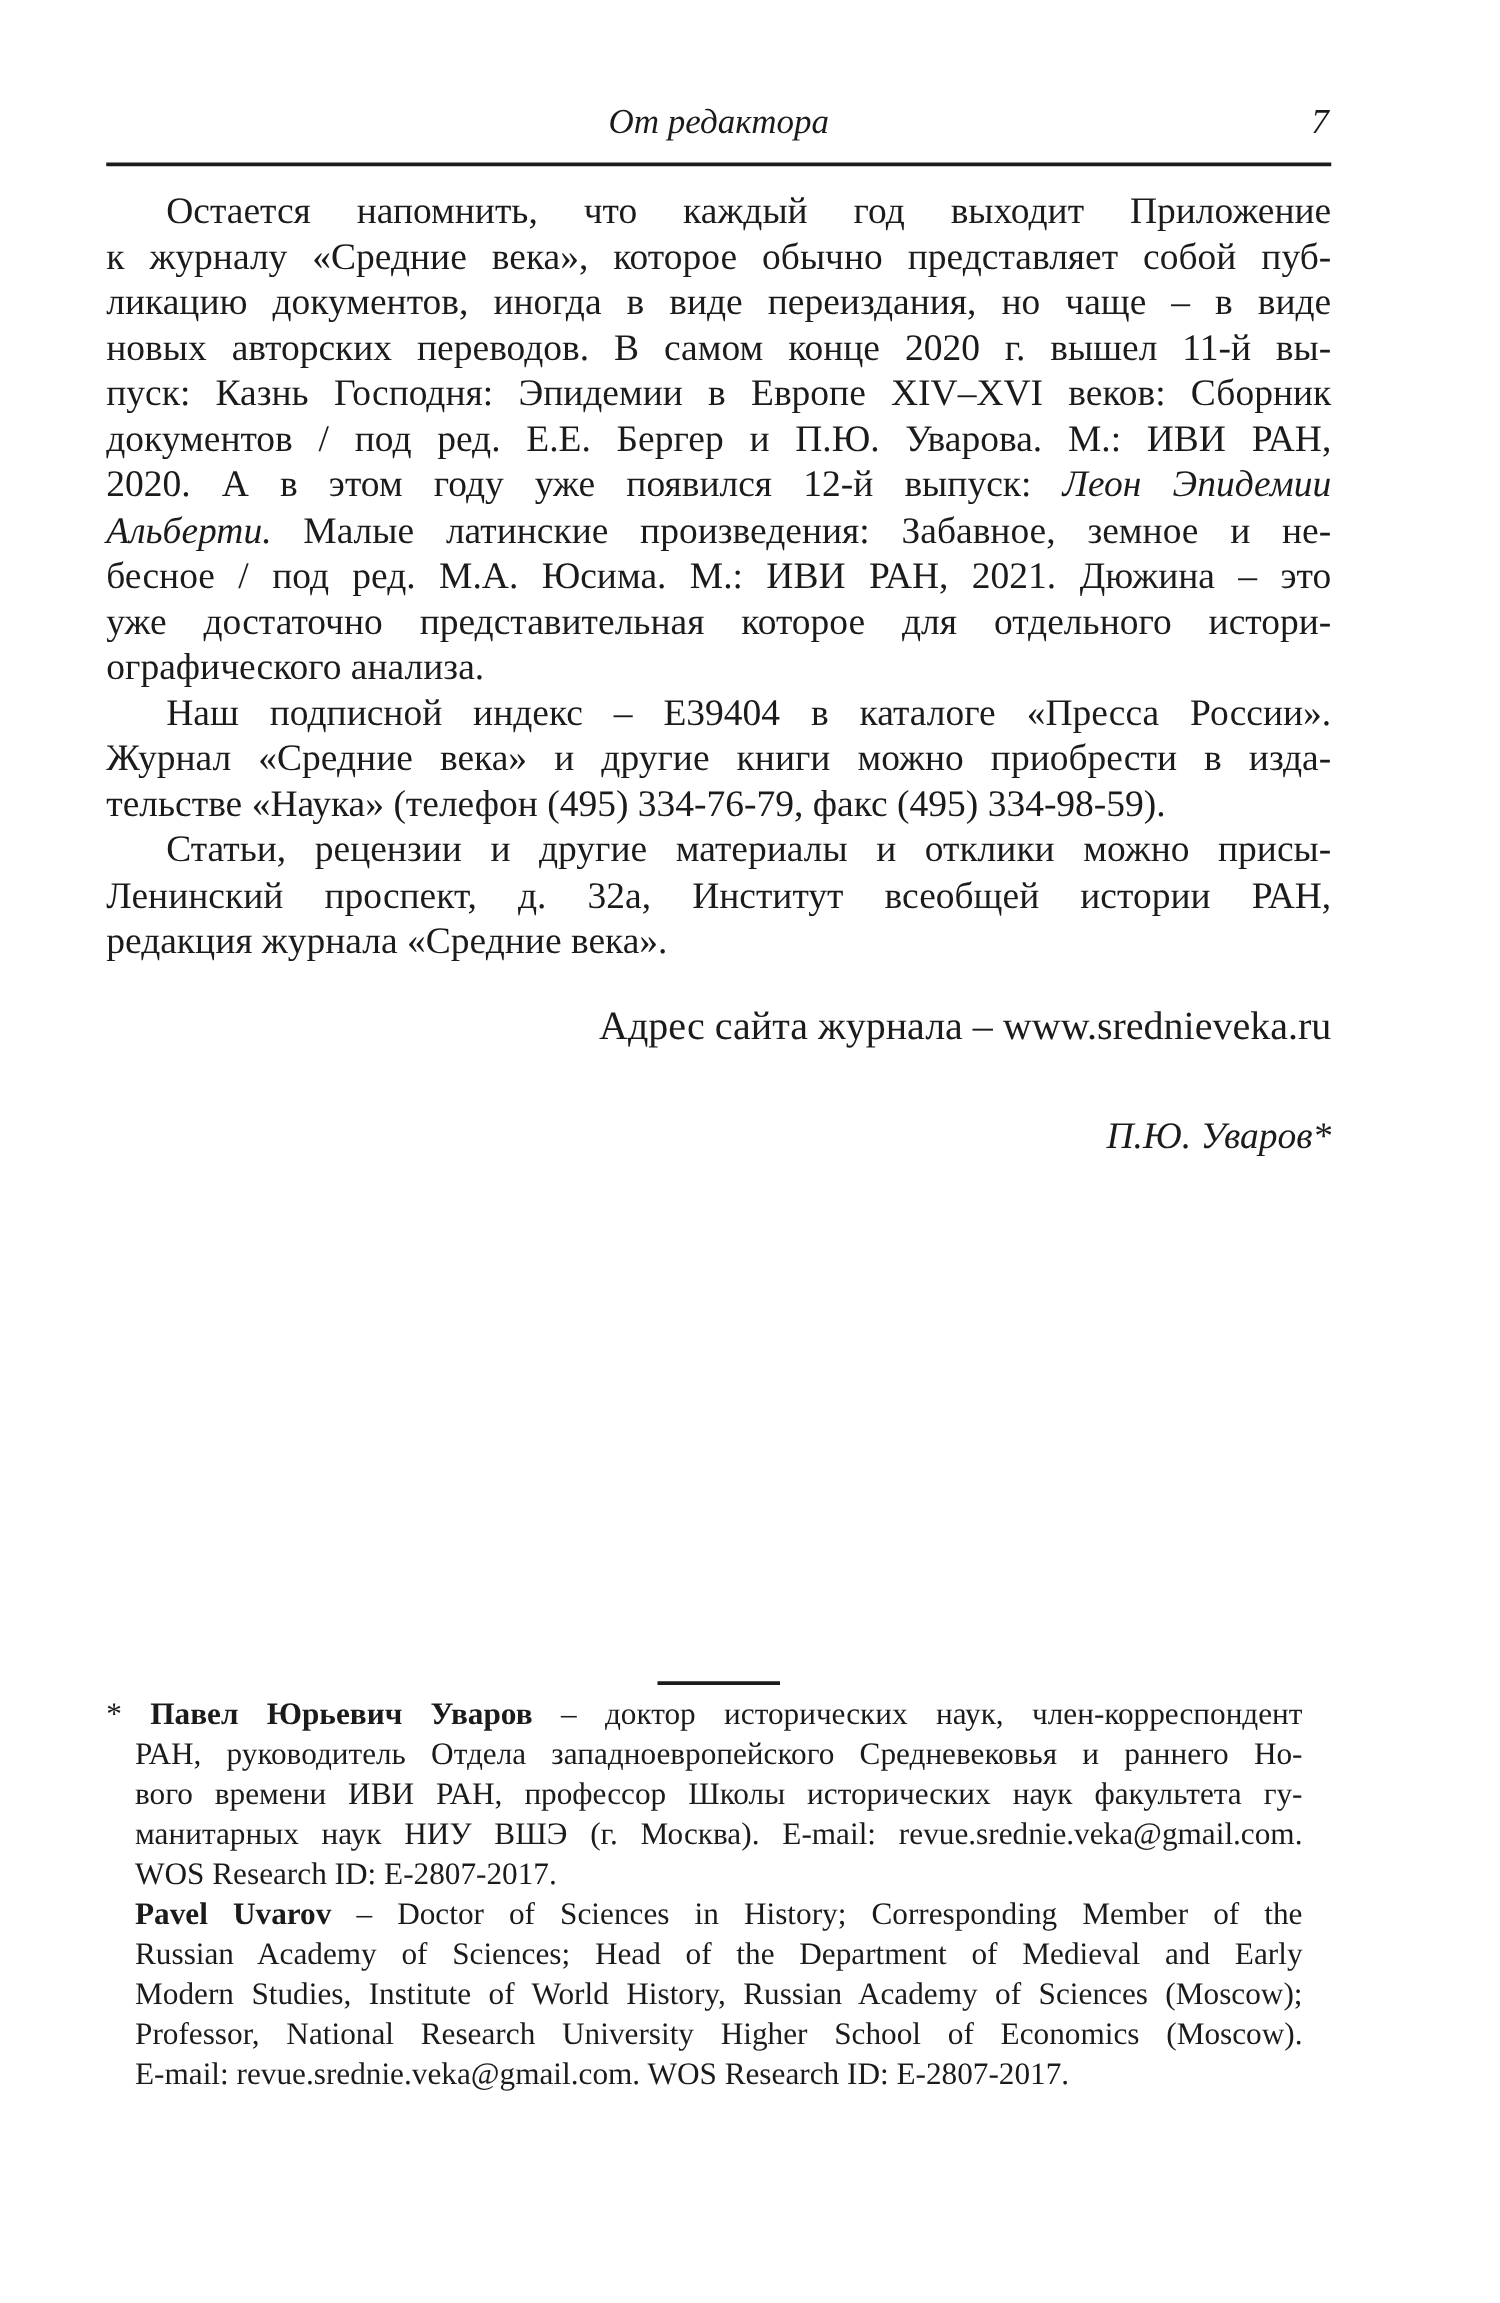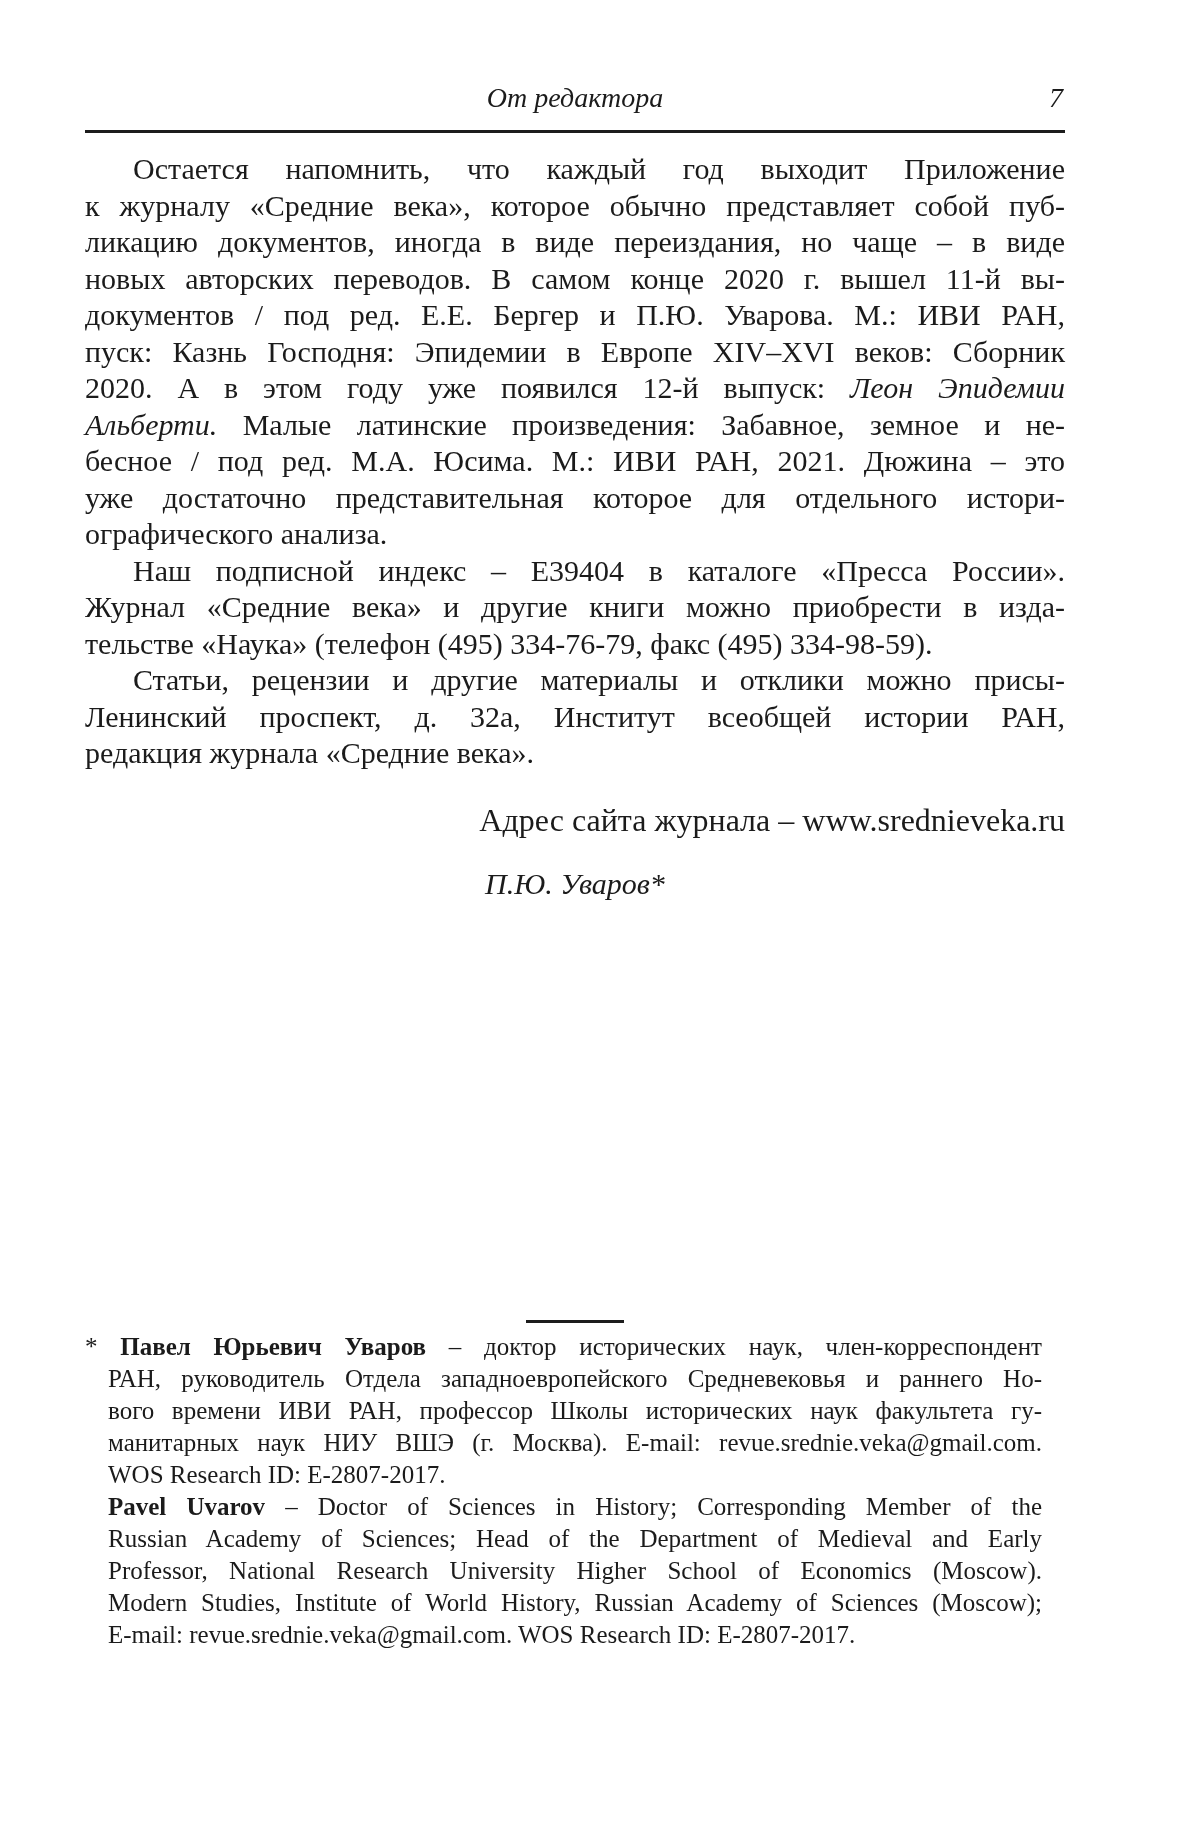--- a/index.html
+++ b/index.html
@@ -42,24 +42,24 @@
   .i { font-style: italic; }
   .b { font-weight: bold; }
 
   .site-line {
     margin-top: 30px;
     font-size: 32px;
     line-height: 36px;
     text-align: right;
   }
   .signature {
-    margin-top: 28px;
+    margin-top: 53px;
     font-size: 30px;
     line-height: 36px;
-    text-align: center;
+    text-align: right;
     font-style: italic;
   }
 
   
   .footnote-sep {
     margin-top: 418px;
     width: 98px;
     border: 0;
     border-top: 3px solid #1c1c1c;
   }
@@ -84,22 +84,22 @@
     </header>
 
     <hr class="rule">
 
     <main class="body-text" id="body-paragraphs">
         <div class="para">
           <div class="line first"><span>Остается напомнить, что каждый год выходит Приложение</span></div>
           <div class="line"><span>к журналу «Средние века», которое обычно представляет собой пуб-</span></div>
           <div class="line"><span>ликацию документов, иногда в виде переиздания, но чаще – в виде</span></div>
           <div class="line"><span>новых авторских переводов. В самом конце 2020 г. вышел 11-й вы-</span></div>
+          <div class="line"><span>пуск: Казнь Господня: Эпидемии в Европе XIV–XVI веков: Сборник</span></div>
           <div class="line"><span>документов / под ред. Е.Е. Бергер и П.Ю. Уварова. М.: ИВИ РАН,</span></div>
-          <div class="line"><span>пуск: Казнь Господня: Эпидемии в Европе XIV–XVI веков: Сборник</span></div>
           <div class="line"><span>2020. А в этом году уже появился 12-й выпуск: </span><span class="i">Леон Эпидемии</span></div>
           <div class="line"><span class="i">Альберти.</span><span> Малые латинские произведения: Забавное, земное и не-</span></div>
           <div class="line"><span>бесное / под ред. М.А. Юсима. М.: ИВИ РАН, 2021. Дюжина – это</span></div>
           <div class="line"><span>уже достаточно представительная которое для отдельного истори-</span></div>
           <div class="line last"><span>ографического анализа.</span></div>
         </div>
         <div class="para">
           <div class="line first"><span>Наш подписной индекс – Е39404 в каталоге «Пресса России».</span></div>
           <div class="line"><span>Журнал «Средние века» и другие книги можно приобрести в изда-</span></div>
           <div class="line last"><span>тельстве «Наука» (телефон (495) 334-76-79, факс (495) 334-98-59).</span></div>
@@ -121,20 +121,20 @@
         <div class="para">
           <div class="line hang"><span>* </span><span class="b">Павел Юрьевич Уваров</span><span> – доктор исторических наук, член-корреспондент</span></div>
           <div class="line"><span>РАН, руководитель Отдела западноевропейского Средневековья и раннего Но-</span></div>
           <div class="line"><span>вого времени ИВИ РАН, профессор Школы исторических наук факультета гу-</span></div>
           <div class="line"><span>манитарных наук НИУ ВШЭ (г. Москва). E-mail: revue.srednie.veka@gmail.com.</span></div>
           <div class="line last"><span>WOS Research ID: E-2807-2017.</span></div>
         </div>
         <div class="para">
           <div class="line"><span class="b">Pavel Uvarov</span><span> – Doctor of Sciences in History; Corresponding Member of the</span></div>
           <div class="line"><span>Russian Academy of Sciences; Head of the Department of Medieval and Early</span></div>
+          <div class="line"><span>Modern Studies, Institute of World History, Russian Academy of Sciences (Moscow);</span></div>
           <div class="line"><span>Professor, National Research University Higher School of Economics (Moscow).</span></div>
-          <div class="line"><span>Modern Studies, Institute of World History, Russian Academy of Sciences (Moscow);</span></div>
           <div class="line last"><span>E-mail: revue.srednie.veka@gmail.com. WOS Research ID: E-2807-2017.</span></div>
         </div>
       </footer>
 
   </div>
 </div>
 
 </body></html>

